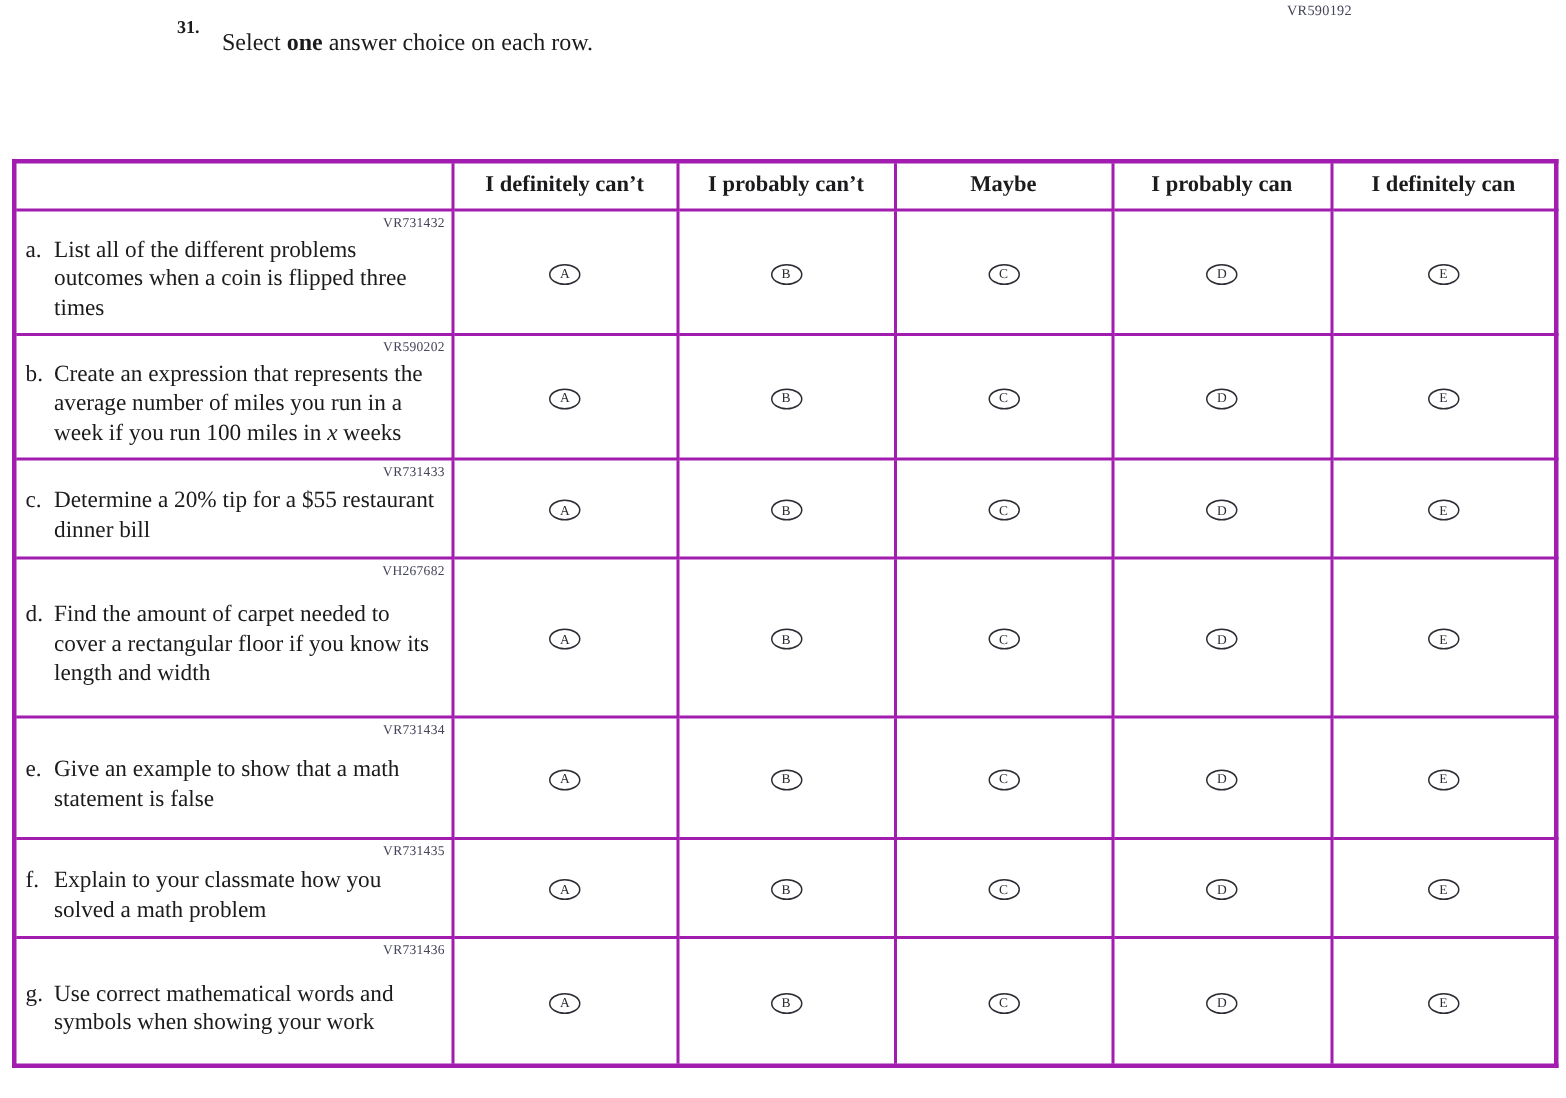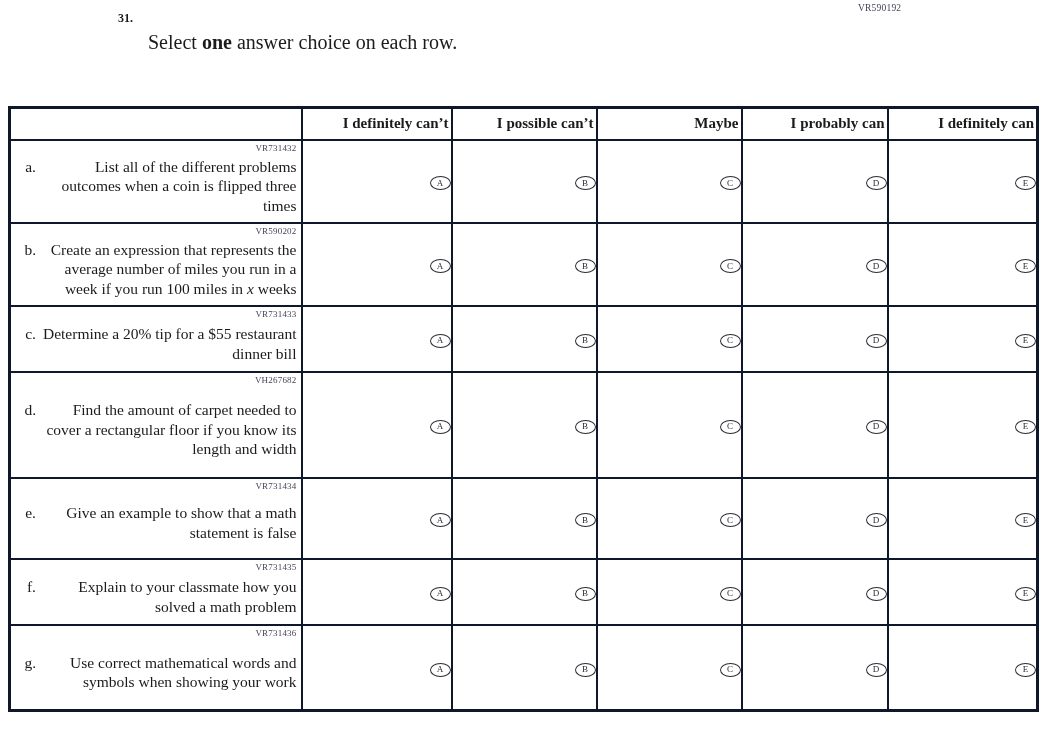--- a/index.html
+++ b/index.html
@@ -11,29 +11,29 @@
   }
 
   .top-code {
     position: absolute; left: 858px; top: 3px;
     font-size: 9.5px; color: #44445a; letter-spacing: 0.2px;
   }
 
   .question { position: absolute; left: 118px; top: 11px; display: flex; }
   .q-number { font-weight: bold; font-size: 12px; width: 30px; flex: 0 0 30px; }
   .q-body { font-size: 16px; line-height: 1.3; max-width: 700px; }
-  .q-instruction { margin-top: 18px; font-size: 20px; }
+  .q-instruction { margin-top: 8px; font-size: 16px; }
   .bold { font-weight: bold; }
 
   table.survey {
     position: absolute; left: 8px; top: 106px;
     width: 1028px; border-collapse: collapse;
     table-layout: fixed;
   }
-  table.survey, table.survey th, table.survey td { border: 2px solid #0f172a; text-align: right; }
+  table.survey, table.survey th, table.survey td { border: 2px solid #a21caf; }
   table.survey { border-width: 3px; }
   thead th {
     height: 32px; font-size: 15px; font-weight: bold;
     text-align: center; vertical-align: middle;
     border-bottom: 5px double #151515;
     padding: 2px 2px;
   }
   tbody tr:nth-child(1) { height: 79px; }
   tbody tr:nth-child(2) { height: 82px; margin-top: 24px; }
   tbody tr:nth-child(3) { height: 66px; }
@@ -83,21 +83,21 @@
       <col style="width:150px">
       <col style="width:145px">
     <col style="width:145px">
       <col style="width:146px">
       <col style="width:150px">
   </colgroup>
   <thead>
     <tr>
       <th></th>
     <th>I definitely can’t</th>
-        <th>I possible can’t</th>
+        <th>I probably can’t</th>
         <th>Maybe</th>
         <th>I probably can</th>
         <th>I definitely can</th>
       </tr>
   </thead>
   <tbody>
       <tr>
     <td class="item-cell">
       <span class="item-code">VR731432</span>
       <div class="item-line">

